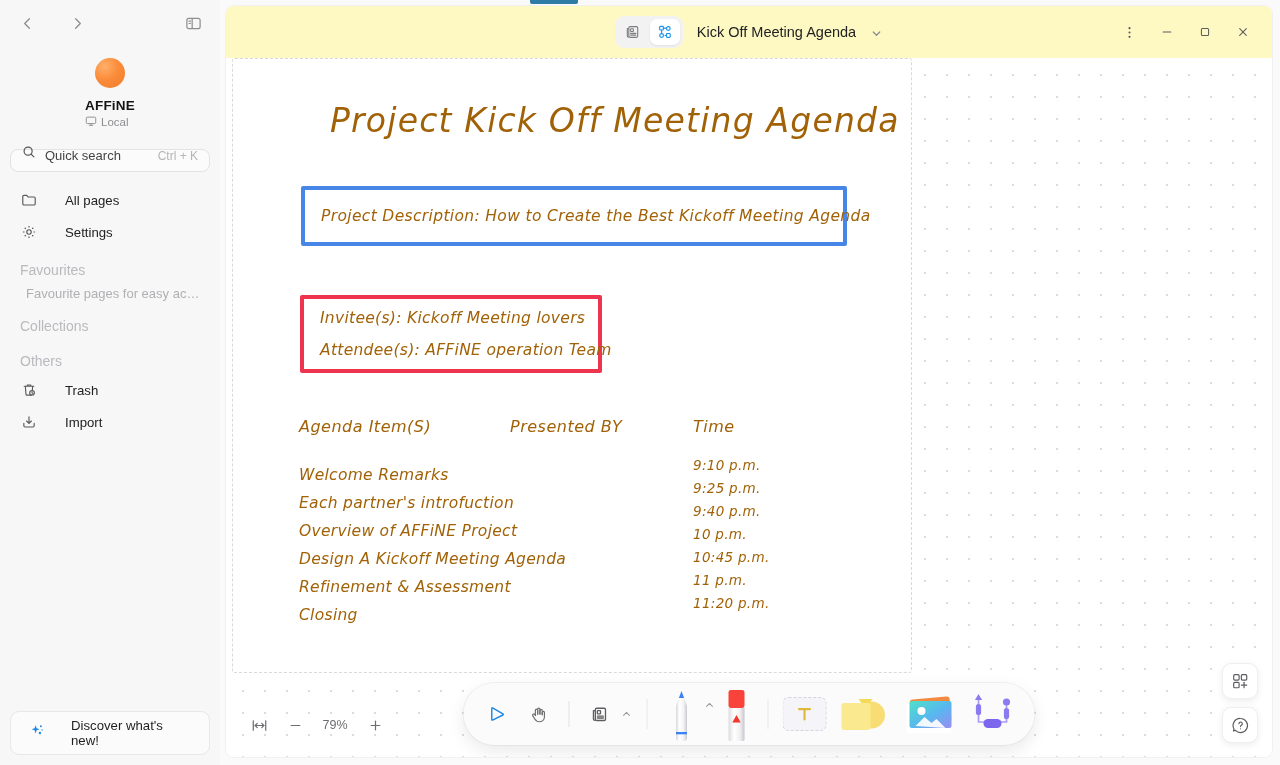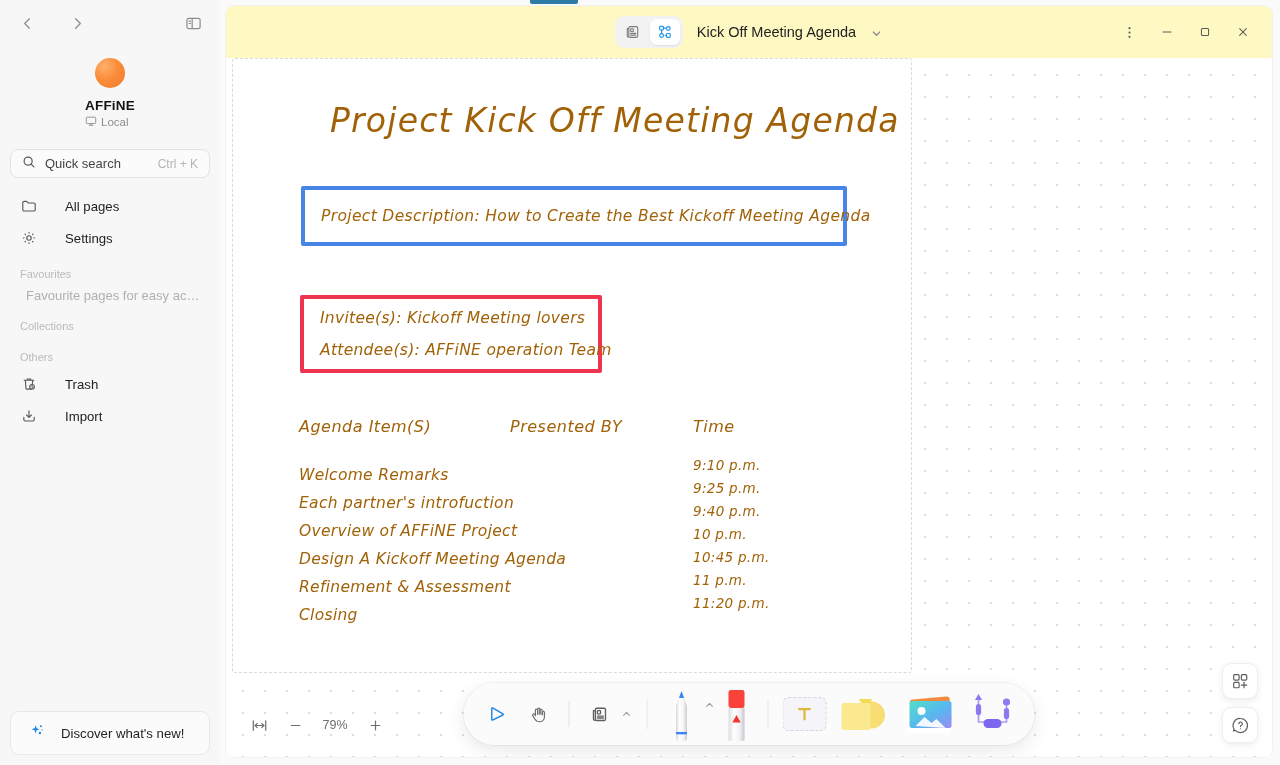--- a/index.html
+++ b/index.html
@@ -39,54 +39,54 @@
   #ws-avatar {
     width: 30px; height: 30px; border-radius: 50%;
     background: radial-gradient(circle at 32% 28%, #ffb06b 0%, #fb8c3a 45%, #f07c2b 100%);
     flex: none;
   }
   #ws-text { display: flex; flex-direction: column; gap: 2px; min-width: 0; }
   #ws-name { font-size: 13.5px; font-weight: 700; color: #141414; letter-spacing: .2px; }
   #ws-sub { font-size: 11.5px; color: #8e8d91; display: flex; align-items: center; gap: 4px; }
 
   #quick-search {
-    margin: 10px 10px 12px 10px; height: 29px;
+    margin: 10px 10px 12px 10px; height: 23px;
     border: 1px solid #e3e2e4; border-radius: 8px;
     background: #fbfbfb;
-    display: flex; align-items: center; gap: 9px;
-    padding: 0 11px; cursor: pointer;
+    display: flex; align-items: flex-end; gap: 9px;
+    padding: 8px 11px; cursor: pointer;
   }
   #qs-label { font-size: 13px; color: #444; flex: 1; }
   #qs-shortcut { font-size: 12px; color: #b5b4b7; }
 
   .nav-item {
     height: 32px; margin: 0 10px; padding: 0 10px;
     display: flex; align-items: center; gap: 28px;
     border-radius: 7px; cursor: pointer;
     font-size: 13.2px; color: #222;
   }
   .nav-item .ico { color: #595959; display: flex; width: 17px; justify-content: center; }
 
   .section-label {
-    font-size: 11px; color: #bab9bd;
+    font-size: 14px; color: #bab9bd;
     padding: 0 20px; margin: 14px 0 5px 0;
   }
   .section-hint {
     font-size: 13px; color: #b0afb3;
     padding: 3px 20px 3px 26px;
     white-space: nowrap; overflow: hidden; text-overflow: ellipsis;
   }
 
   #sidebar-spacer { flex: 1; }
 
   .side-btn {
     margin: 0 10px 10px 10px; height: 44px;
     border: 1px solid #e8e7e9; border-radius: 9px;
     background: #fbfbfb;
-    display: flex; align-items: center; gap: 15px;
+    display: flex; align-items: center; gap: 25px;
     padding: 6px 18px; cursor: pointer;
     font-size: 13.2px; color: #1f1f1f;
   }
   #new-page-btn { margin-bottom: 14px; }
 
   
   #main {
     position: absolute; left: 220px; top: 0;
     width: 1060px; height: 765px;
     background: #fafafa;

